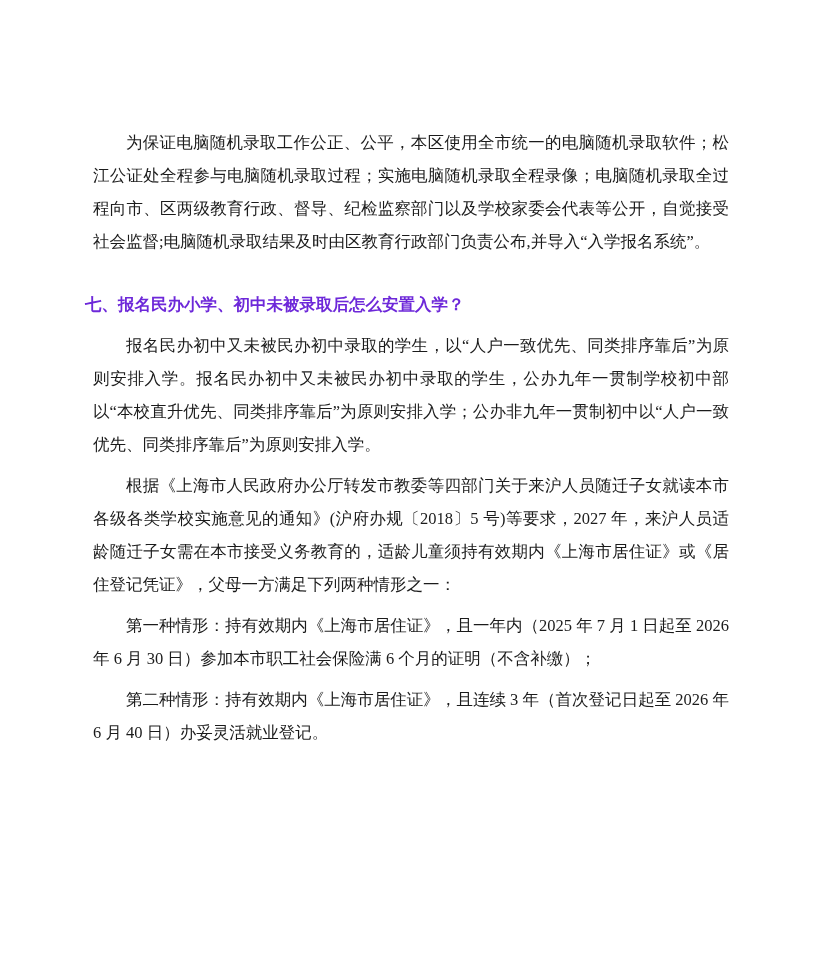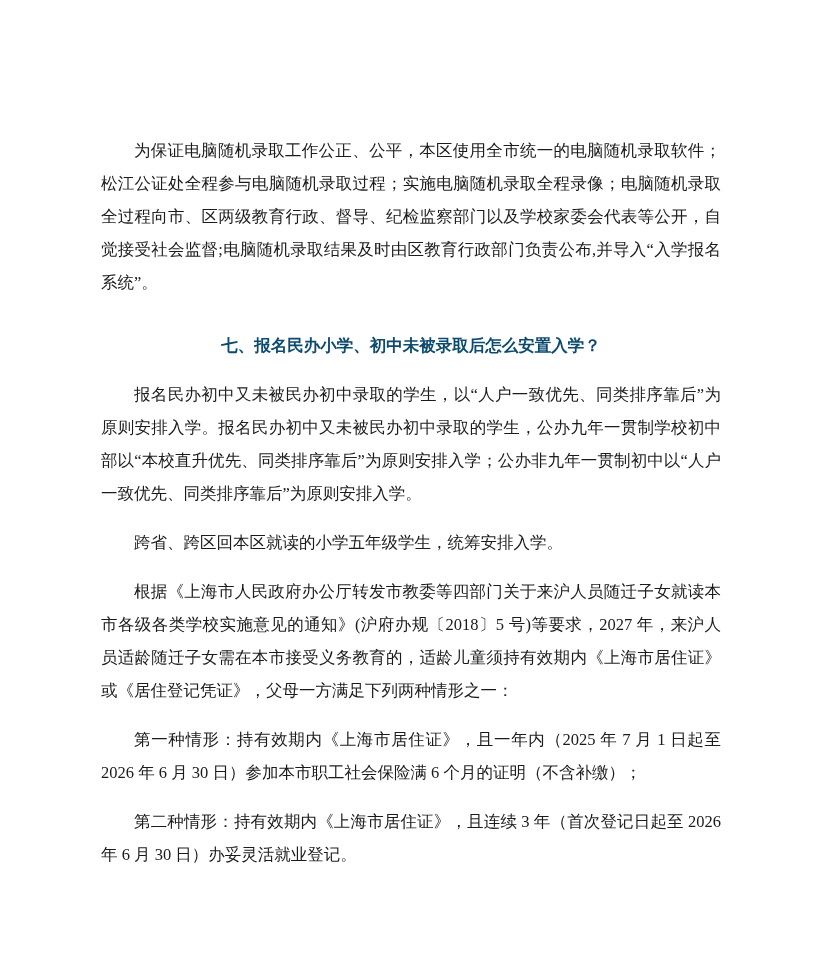--- a/index.html
+++ b/index.html
@@ -16,49 +16,48 @@
     overflow: hidden;
   }
   .page {
     box-sizing: border-box;
     width: 819px;
     height: 976px;
     padding: 118px 82px 20px 85px;
     background: #ffffff;
   }
   .para {
-    margin: 16px;
+    margin: 8px;
     font-size: 16.5px;
     line-height: 33px;
     text-align: justify;
     text-indent: 2em;
   }
   .heading {
     margin: 30px 0 0 0;
     font-size: 16.5px;
     line-height: 33px;
     font-weight: bold;
     text-indent: 0;
-    text-align: center;
+    text-align: left;
     font-family: "Liberation Sans", "DejaVu Sans", sans-serif;
-    color: #0c4a6e;
+    color: #6d28d9;
   }
 </style>
 </head>
 <body>
 
 <div class="page">
   <p class="para">为保证电脑随机录取工作公正、公平，本区使用全市统一的电脑随机录取软件；松江公证处全程参与电脑随机录取过程；实施电脑随机录取全程录像；电脑随机录取全过程向市、区两级教育行政、督导、纪检监察部门以及学校家委会代表等公开，自觉接受社会监督;电脑随机录取结果及时由区教育行政部门负责公布,并导入“入学报名系统”。</p>
 
   <h2 class="heading">七、报名民办小学、初中未被录取后怎么安置入学？</h2>
 
   <p class="para">报名民办初中又未被民办初中录取的学生，以“人户一致优先、同类排序靠后”为原则安排入学。报名民办初中又未被民办初中录取的学生，公办九年一贯制学校初中部以“本校直升优先、同类排序靠后”为原则安排入学；公办非九年一贯制初中以“人户一致优先、同类排序靠后”为原则安排入学。</p>
 
-  <p class="para">跨省、跨区回本区就读的小学五年级学生，统筹安排入学。</p>
 
 
   <p class="para">根据《上海市人民政府办公厅转发市教委等四部门关于来沪人员随迁子女就读本市各级各类学校实施意见的通知》(沪府办规〔2018〕5 号)等要求，2027 年，来沪人员适龄随迁子女需在本市接受义务教育的，适龄儿童须持有效期内《上海市居住证》或《居住登记凭证》，父母一方满足下列两种情形之一：</p>
 
   <p class="para">第一种情形：持有效期内《上海市居住证》，且一年内（2025 年 7 月 1 日起至 2026 年 6 月 30 日）参加本市职工社会保险满 6 个月的证明（不含补缴）；</p>
 
-  <p class="para">第二种情形：持有效期内《上海市居住证》，且连续 3 年（首次登记日起至 2026 年 6 月 30 日）办妥灵活就业登记。</p>
+  <p class="para">第二种情形：持有效期内《上海市居住证》，且连续 3 年（首次登记日起至 2026 年 6 月 40 日）办妥灵活就业登记。</p>
 
 </div>
 
 </body></html>

